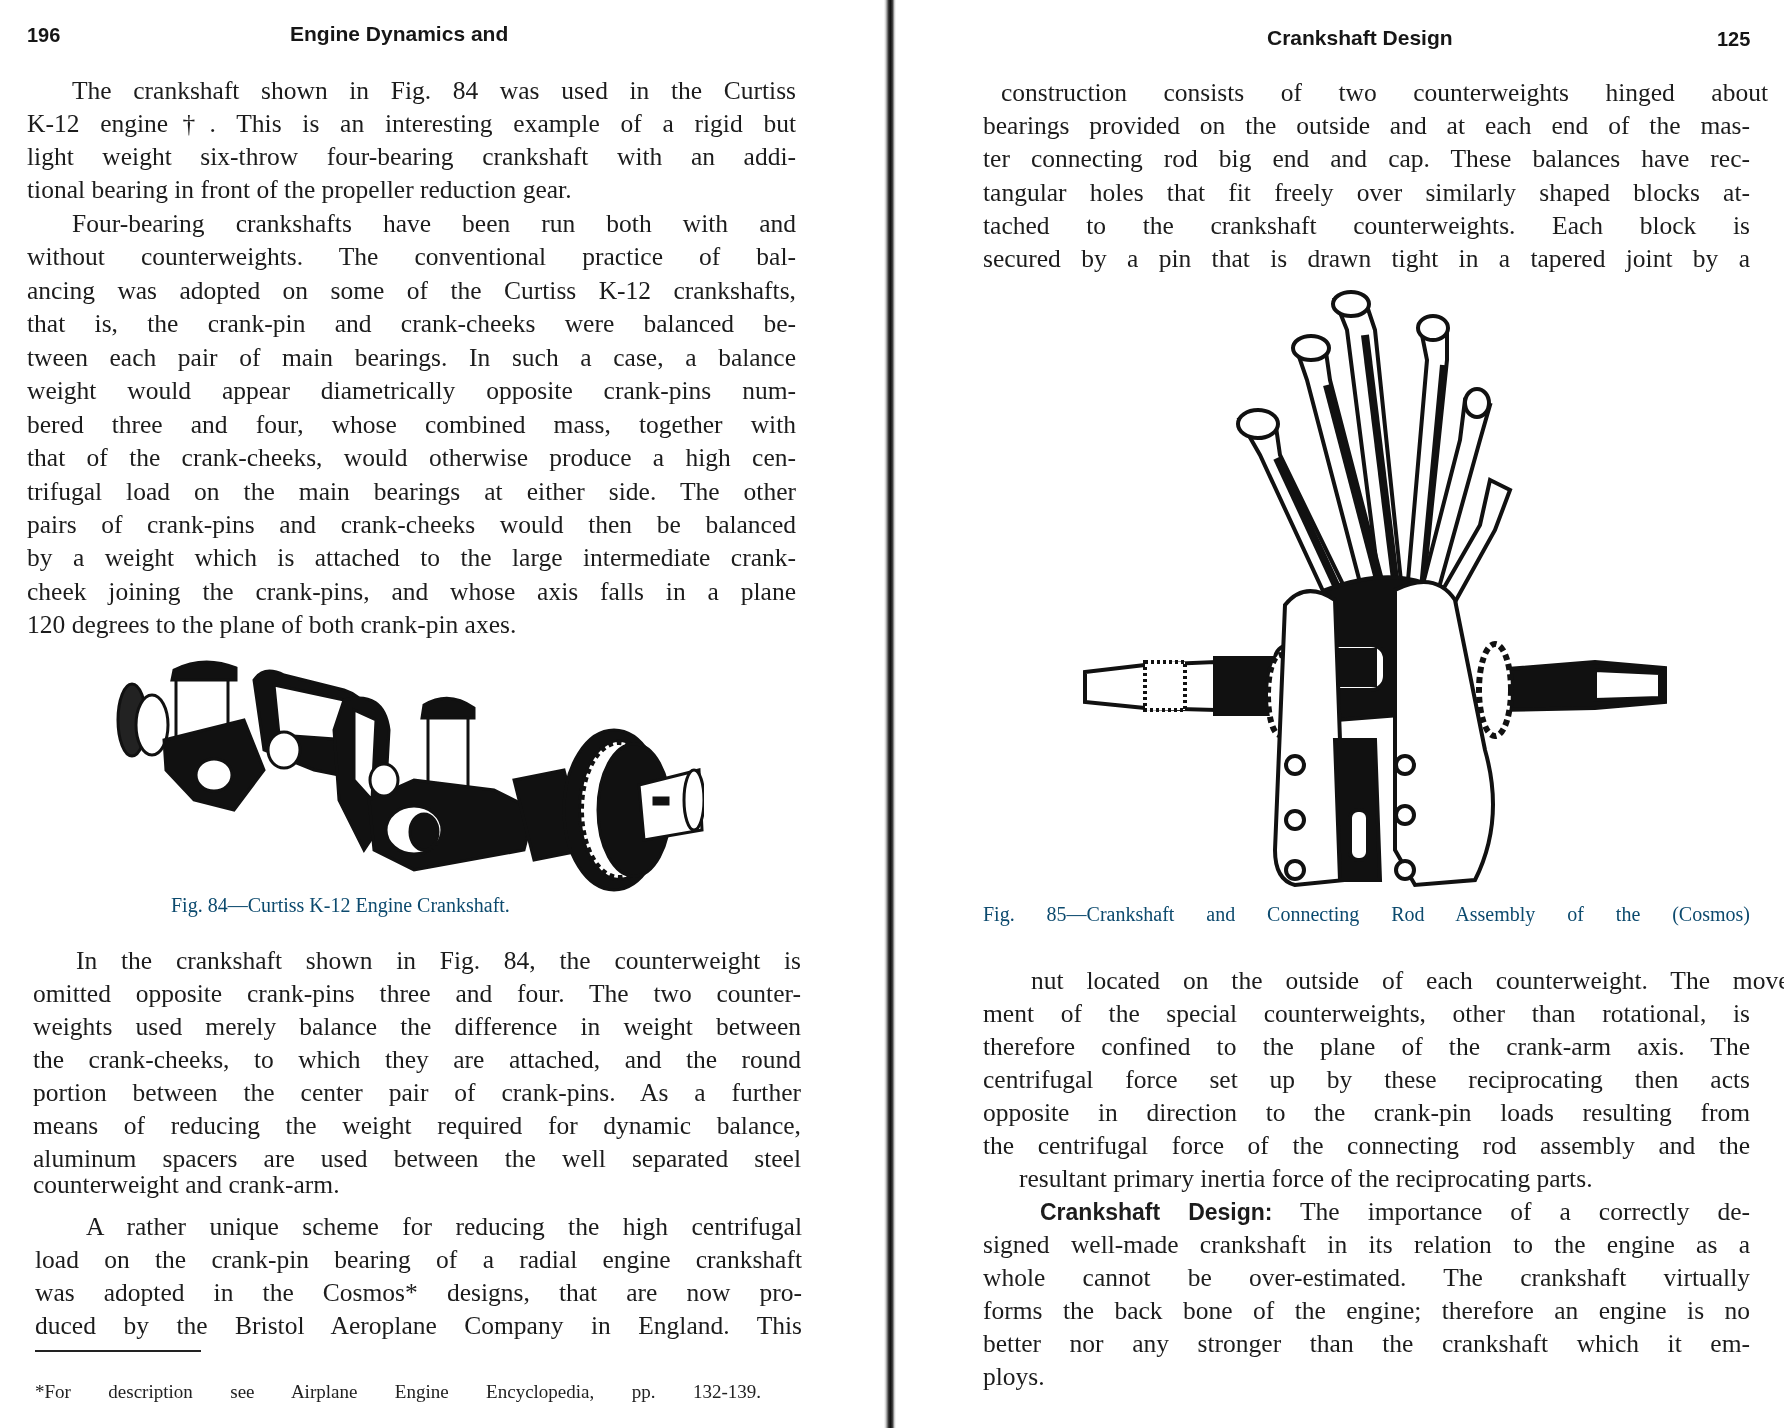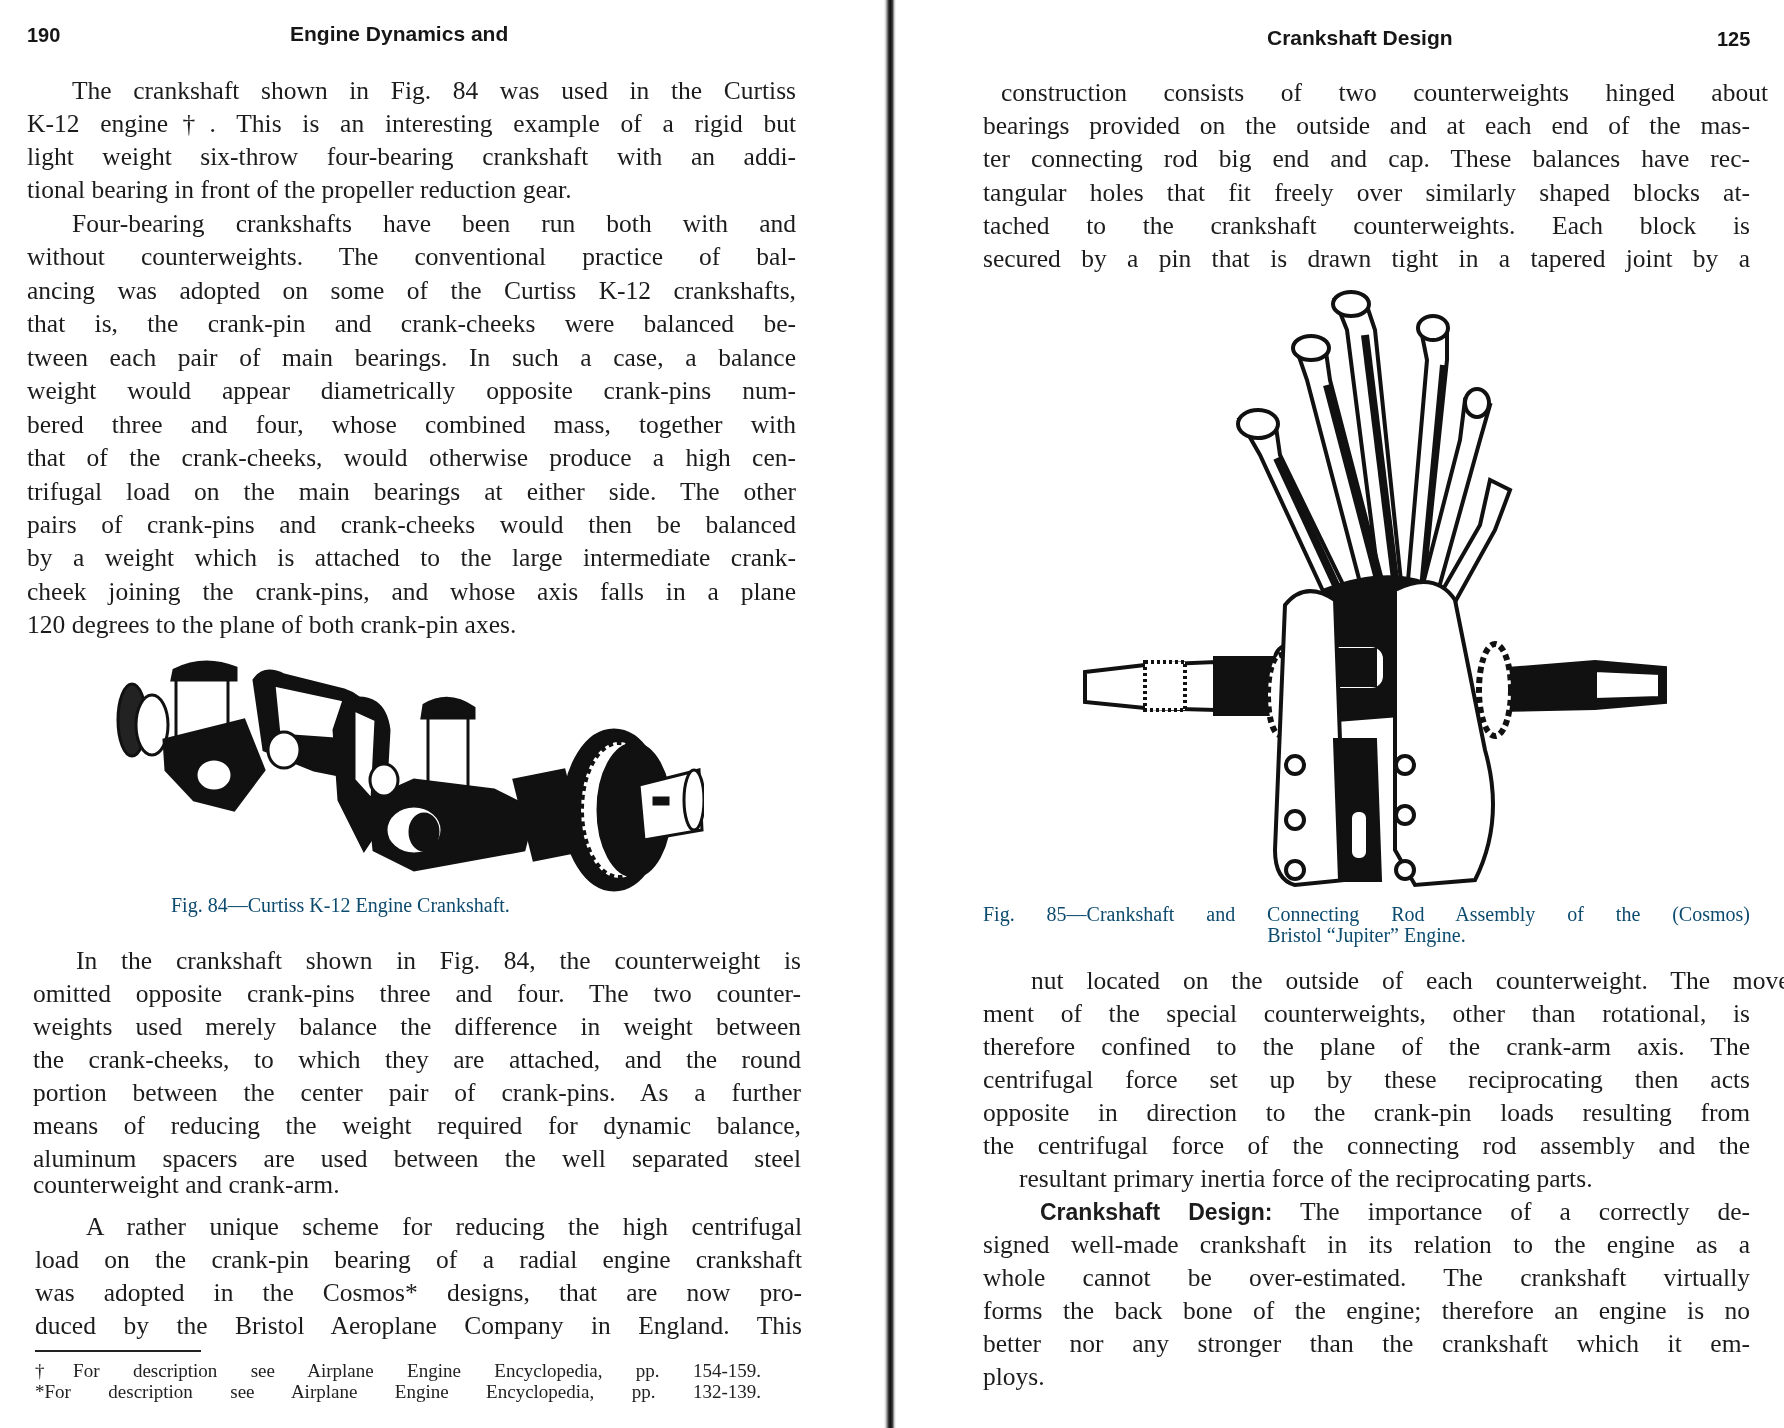--- a/index.html
+++ b/index.html
@@ -22,21 +22,21 @@
           text-align: justify; text-align-last: justify; color: #222; }
   .rule { position: absolute; height: 2px; background: #222; }
   .bold-lead { font-family: "Liberation Sans", "DejaVu Sans", sans-serif; font-weight: bold; font-size: 23px; }
   .figure { position: absolute; }
   .figure svg { width: 100%; height: 100%; display: block; }
 </style>
 </head>
 <body>
 
 <div class="page" id="left-page">
-  <div class="pageno" style="left:27px; top:23px;">190</div>
+  <div class="pageno" style="left:27px; top:23px;">196</div>
   <div class="runhead" style="left:290px; top:22px;">Engine Dynamics and</div>
 
   <div>
     <div class="line" style="left:72px; top:76px; width:724px;">The crankshaft shown in Fig. 84 was used in the Curtiss</div>
     <div class="line" style="left:27px; top:109px; width:769px;">K-12 engine†. This is an interesting example of a rigid but</div>
     <div class="line" style="left:27px; top:142px; width:769px;">light weight six-throw four-bearing crankshaft with an addi-</div>
     <div class="line last" style="left:27px; top:175px; width:769px;">tional bearing in front of the propeller reduction gear.</div>
     <div class="line" style="left:72px; top:209px; width:724px;">Four-bearing crankshafts have been run both with and</div>
     <div class="line" style="left:27px; top:242px; width:769px;">without counterweights. The conventional practice of bal-</div>
     <div class="line" style="left:27px; top:276px; width:769px;">ancing was adopted on some of the Curtiss K-12 crankshafts,</div>
@@ -102,21 +102,20 @@
     <div class="line" style="left:33px; top:1111px; width:768px;">means of reducing the weight required for dynamic balance,</div>
     <div class="line" style="left:33px; top:1144px; width:768px;">aluminum spacers are used between the well separated steel</div>
     <div class="line last" style="left:33px; top:1130px; width:768px;margin-top:40px;">counterweight and crank-arm.</div>
     <div class="line" style="left:86px; top:1212px; width:716px;">A rather unique scheme for reducing the high centrifugal</div>
     <div class="line" style="left:35px; top:1245px; width:767px;">load on the crank-pin bearing of a radial engine crankshaft</div>
     <div class="line" style="left:35px; top:1278px; width:767px;">was adopted in the Cosmos* designs, that are now pro-</div>
     <div class="line" style="left:35px; top:1311px; width:767px;">duced by the Bristol Aeroplane Company in England. This</div>
   </div>
 
   <div class="rule" style="left:35px; top:1350px; width:166px;"></div>
-  <div class="foot" style="left:35px; top:1360px; width:726px;">†For description see Airplane Engine Encyclopedia, pp. 154-159.</div>
   <div class="foot" style="left:35px; top:1381px; width:726px;">*For description see Airplane Engine Encyclopedia, pp. 132-139.</div>
 </div>
 
 <div class="gutter"></div>
 
 <div class="page" id="right-page">
   <div class="runhead" style="left:367px; top:26px;">Crankshaft Design</div>
   <div class="pageno" style="left:817px; top:27px;">125</div>
 
   <div>
@@ -175,21 +174,20 @@
         <circle cx="220" cy="530" r="9" fill="#fff"></circle>
         <circle cx="220" cy="580" r="9" fill="#fff"></circle>
         <circle cx="330" cy="475" r="9" fill="#fff"></circle>
         <circle cx="330" cy="525" r="9" fill="#fff"></circle>
         <circle cx="330" cy="580" r="9" fill="#fff"></circle>
       </g>
     </svg>
   </div>
 
   <div class="caption" style="left:83px; top:903px; width:767px; text-align:justify; text-align-last:justify;">Fig. 85—Crankshaft and Connecting Rod Assembly of the (Cosmos)</div>
-  <div class="caption" style="left:83px; top:924px; width:767px; text-align:center;">Bristol “Jupiter” Engine.</div>
 
   <div>
     <div class="line" style="left:83px; top:966px; width:767px;margin-left:48px;">nut located on the outside of each counterweight. The move-</div>
     <div class="line" style="left:83px; top:999px; width:767px;">ment of the special counterweights, other than rotational, is</div>
     <div class="line" style="left:83px; top:1032px; width:767px;">therefore confined to the plane of the crank-arm axis. The</div>
     <div class="line" style="left:83px; top:1065px; width:767px;">centrifugal force set up by these reciprocating then acts</div>
     <div class="line" style="left:83px; top:1098px; width:767px;">opposite in direction to the crank-pin loads resulting from</div>
     <div class="line" style="left:83px; top:1131px; width:767px;">the centrifugal force of the connecting rod assembly and the</div>
     <div class="line last" style="left:83px; top:1164px; width:767px;margin-left:36px;">resultant primary inertia force of the reciprocating parts.</div>
   </div>

